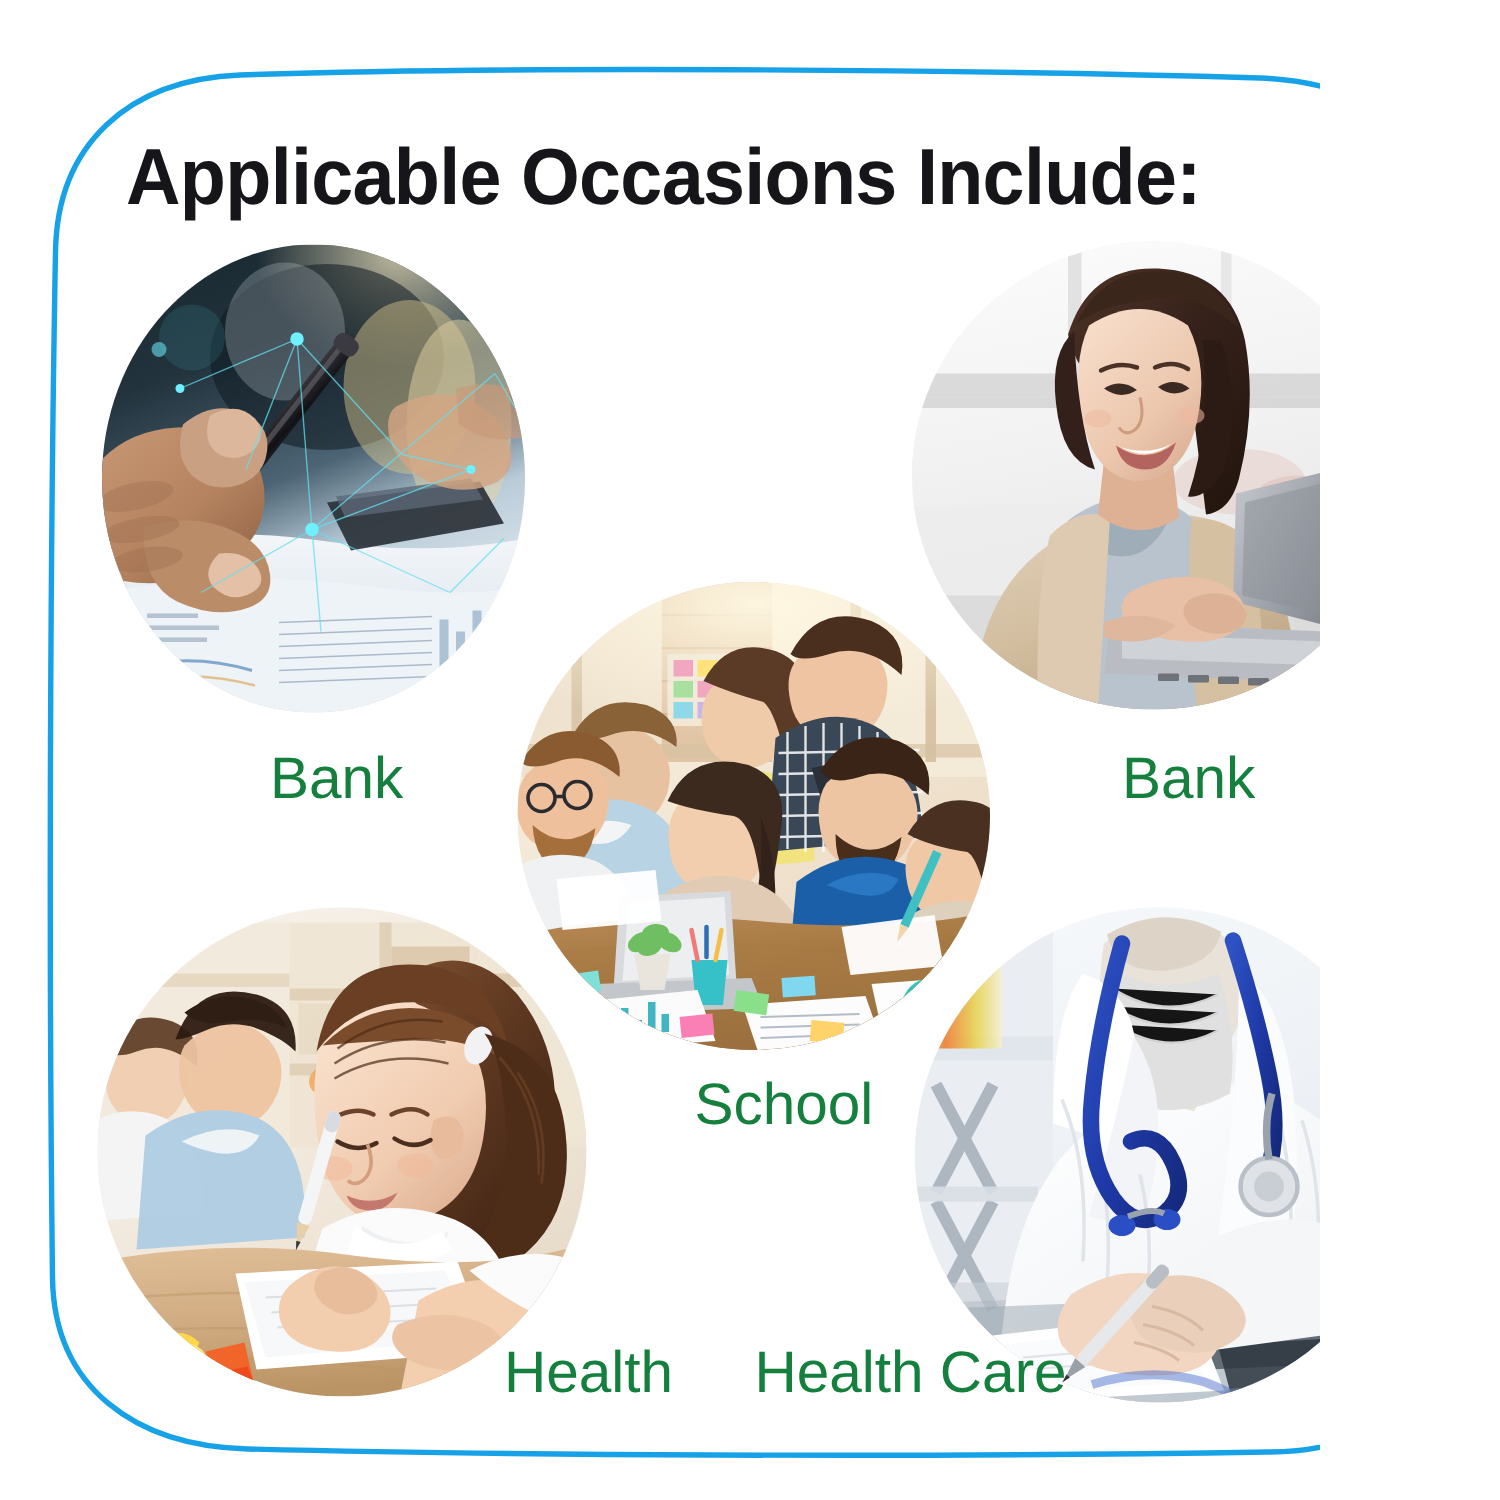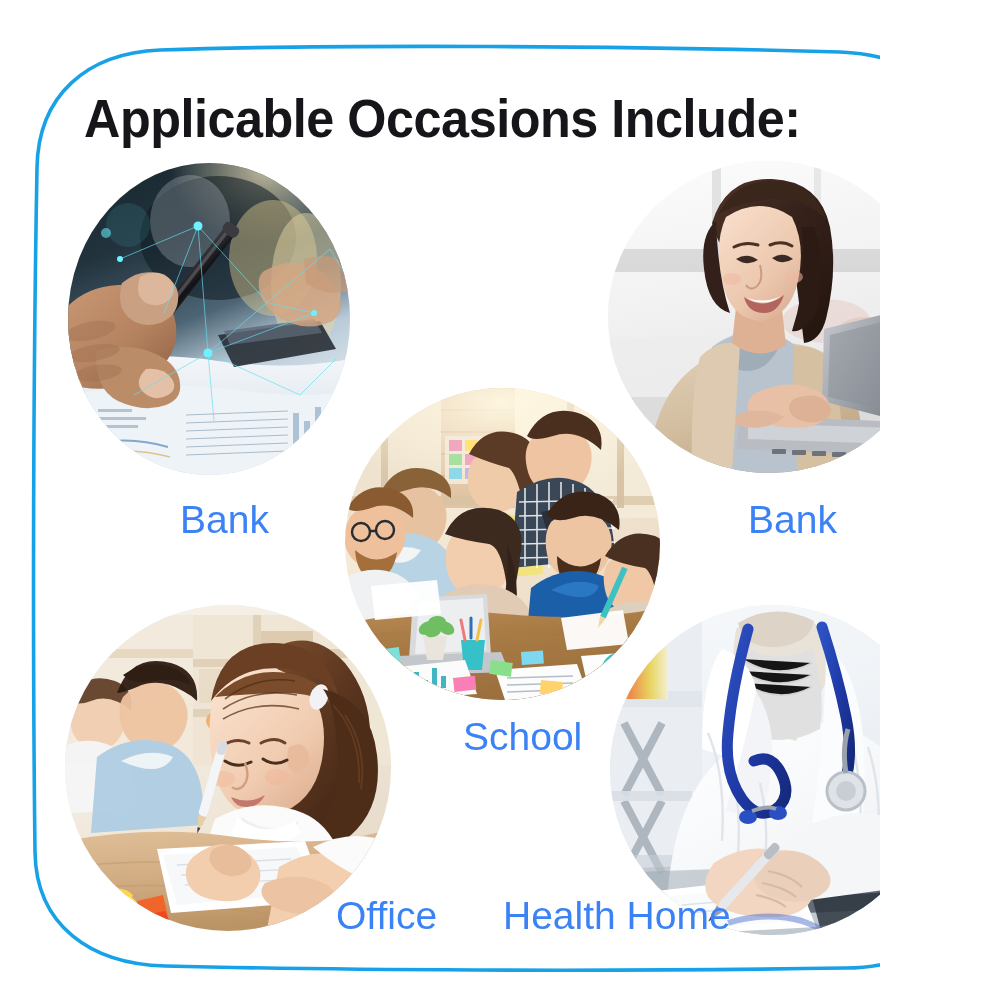--- a/index.html
+++ b/index.html
@@ -59,21 +59,21 @@
   .c-school { left: 65px;  top: 605px; width: 326px; height: 326px; }
   .c-health { left: 610px; top: 605px; width: 326px; height: 330px; }
 
   
   .label {
     position: absolute;
     font-family: "Liberation Sans", sans-serif;
     font-weight: normal;
     font-size: 39px;
     line-height: 1;
-    color: #3b82f6;
+    color: #15803d;
     white-space: nowrap;
   }
   .l-bank   { left: 180px; top: 500px; }
   .l-home   { left: 748px; top: 500px; }
   .l-office { left: 463px; top: 717px; }
   .l-school { left: 336px; top: 896px; }
   .l-health { left: 503px; top: 896px; }
 </style>
 </head>
 <body>
@@ -623,21 +623,21 @@
 
       <g>
         <path d="M20 278 q 14 -10 26 -2 q -4 12 -14 12 q -10 0 -12 -10 Z" fill="#7fd86e"></path>
         <path d="M38 288 q 18 -10 30 2 q -6 14 -18 14 q -14 -2 -12 -16 Z" fill="#ffd84a"></path>
         <path d="M52 292 q 14 -4 20 6 q -6 12 -18 10 q -8 -6 -2 -16 Z" fill="#ffe678"></path>
         <path d="M72 296 L98 290 L104 316 L80 320 Z" fill="#f2652a"></path>
         <path d="M70 312 L100 306 L108 326 L74 326 Z" fill="#f0481e"></path>
       </g>
     </svg>
   </div>
-  <div class="label l-school">Office</div>
+  <div class="label l-school">Health</div>
 
   <div class="circle c-health">
     <svg viewBox="0 0 326 330" preserveAspectRatio="xMidYMid slice" xmlns="http://www.w3.org/2000/svg">
       <defs>
         <linearGradient id="hcBg" x1="0" y1="0" x2="0.4" y2="1">
           <stop offset="0%" stop-color="#f7f9fb"></stop>
           <stop offset="55%" stop-color="#eef2f6"></stop>
           <stop offset="100%" stop-color="#dfe6ec"></stop>
         </linearGradient>
         <linearGradient id="coatHC" x1="0.1" y1="0" x2="0.9" y2="1">
@@ -744,15 +744,15 @@
         <rect x="120" y="224" width="9" height="86" rx="4" fill="#e6e8ec"></rect>
         <rect x="120" y="224" width="9" height="18" rx="4" fill="#b9bec5"></rect>
         <path d="M120 310 L124.5 326 L129 310 Z" fill="#9aa0a8"></path>
         <path d="M123 322 L124.5 328 L126 322 Z" fill="#30343a"></path>
       </g>
 
       <path d="M118 318 q 38 -12 74 -2 q 22 8 26 14" fill="none" stroke="#3f63c8" stroke-width="6" opacity="0.45"></path>
       <ellipse cx="216" cy="326" rx="11" ry="6" fill="#6f7d90" opacity="0.5"></ellipse>
     </svg>
   </div>
-  <div class="label l-health">Health Home</div>
+  <div class="label l-health">Health Care</div>
 
 </div>
 
 </body></html>

